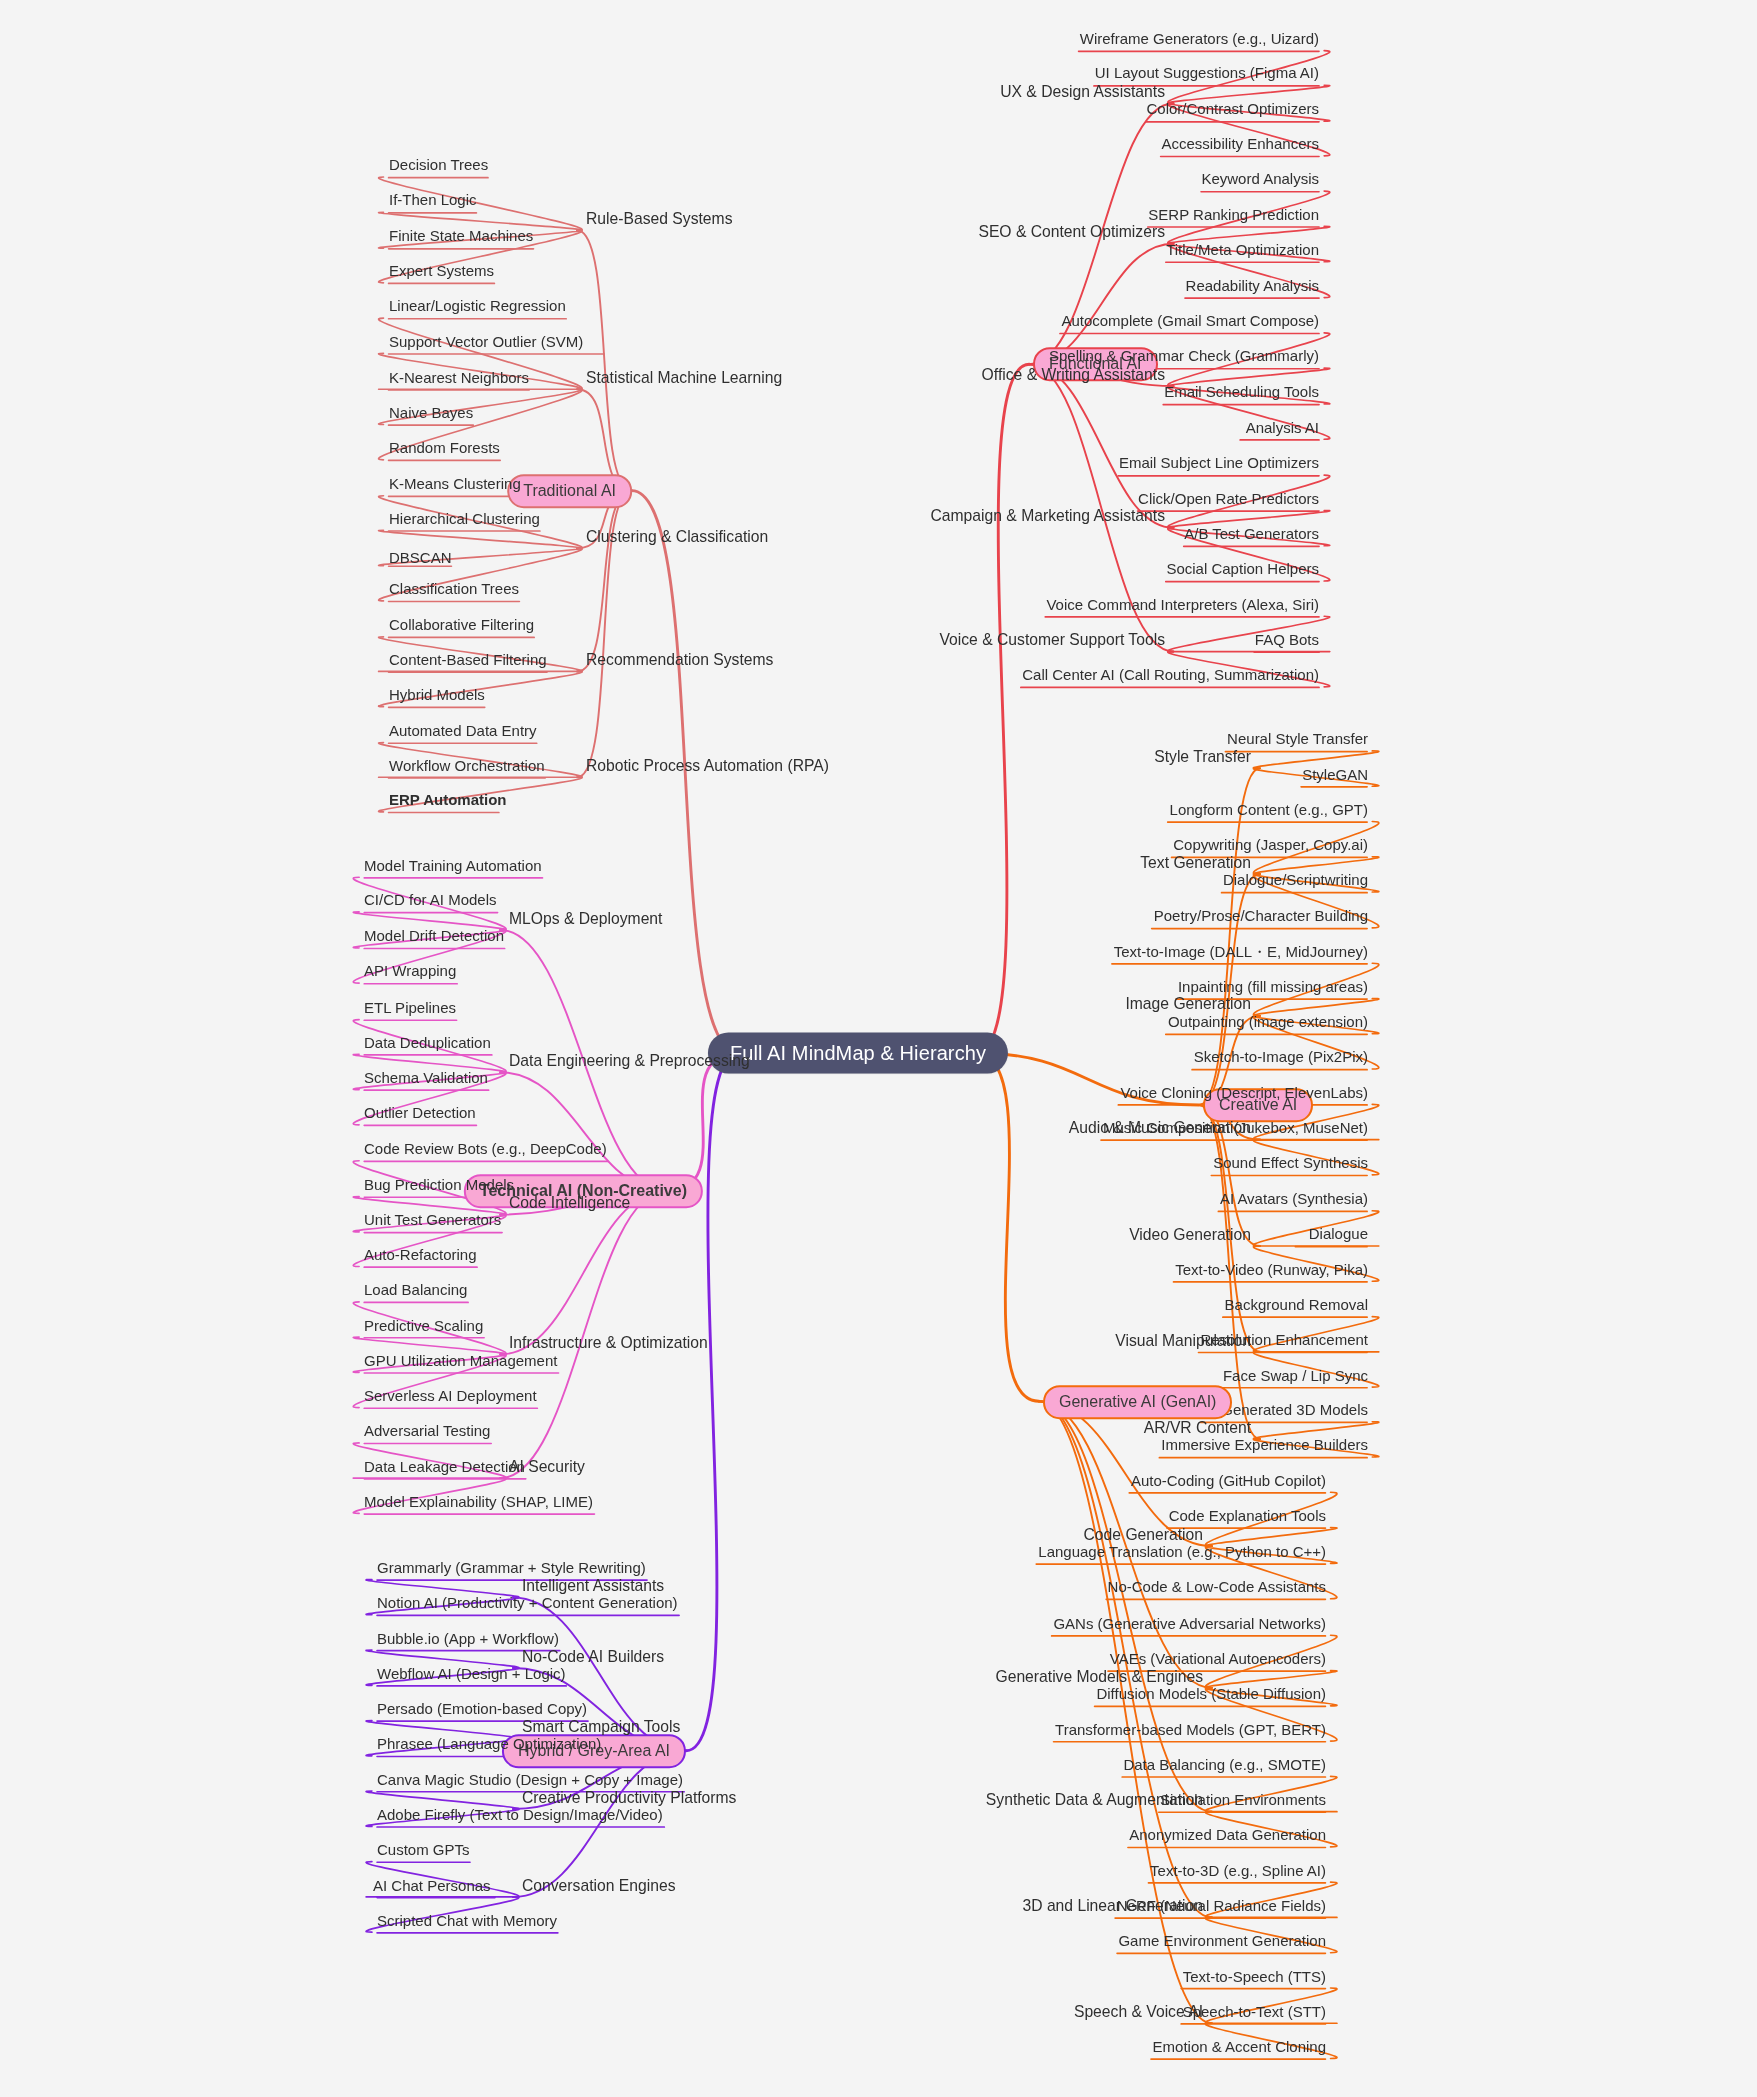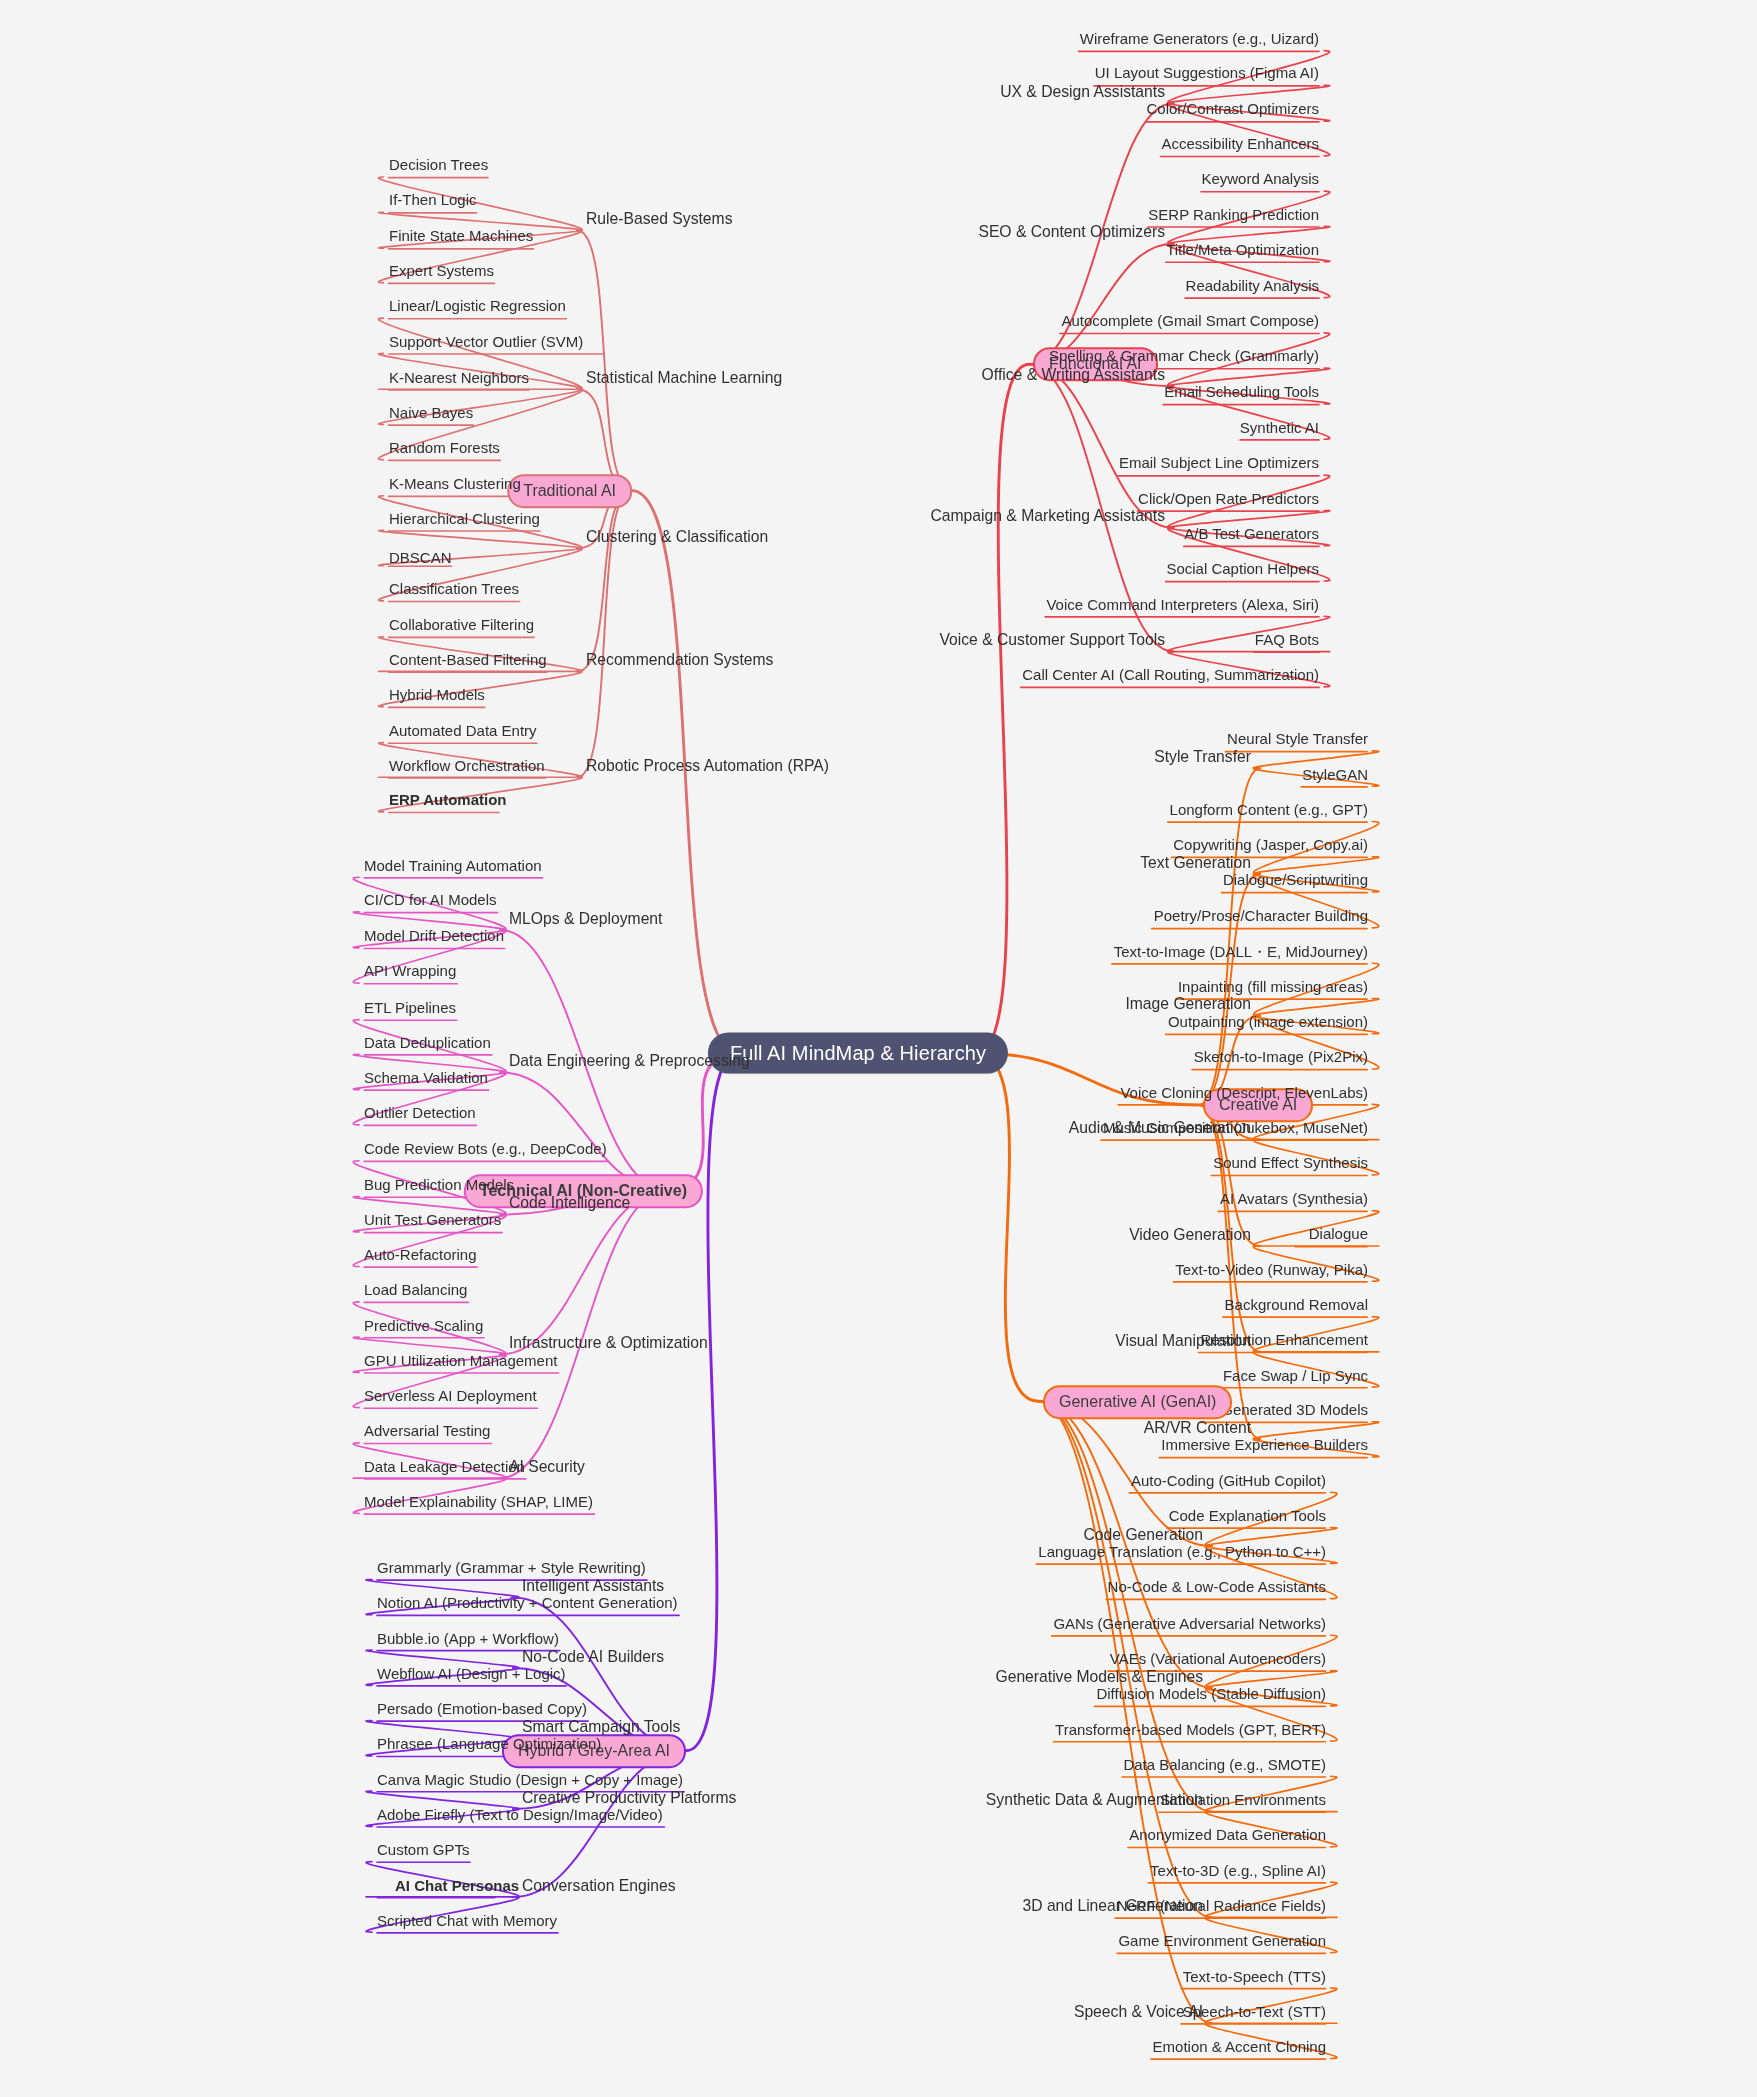--- a/index.html
+++ b/index.html
@@ -340,38 +340,38 @@
       <div class="node leaf-node r" style="left: 377px; top: 1638px;">Bubble.io (App + Workflow)</div>
       <div class="node leaf-node r" style="left: 377px; top: 1673px;">Webflow AI (Design + Logic)</div>
       <div class="node lvl2-node r" style="left: 522px; top: 1727px;">Smart Campaign Tools</div>
       <div class="node leaf-node r" style="left: 377px; top: 1708px;">Persado (Emotion-based Copy)</div>
       <div class="node leaf-node r" style="left: 377px; top: 1743px;">Phrasee (Language Optimization)</div>
       <div class="node lvl2-node r" style="left: 522px; top: 1798px;">Creative Productivity Platforms</div>
       <div class="node leaf-node r" style="left: 377px; top: 1779px;">Canva Magic Studio (Design + Copy + Image)</div>
       <div class="node leaf-node r" style="left: 377px; top: 1814px;">Adobe Firefly (Text to Design/Image/Video)</div>
       <div class="node lvl2-node r" style="left: 522px; top: 1886px;">Conversation Engines</div>
       <div class="node leaf-node r" style="left: 377px; top: 1849px;">Custom GPTs</div>
-      <div class="node leaf-node r" style="left: 395px; top: 1885px; font-weight: bold;">AI Chat Personas</div>
+      <div class="node leaf-node r" style="left: 373px; top: 1885px;">AI Chat Personas</div>
       <div class="node leaf-node r" style="left: 377px; top: 1920px;">Scripted Chat with Memory</div>
       <div class="node lvl1-node l" style="left: 1033px; top: 364px; border-color: rgb(232, 67, 76); transform: translate(0px, -50%);">Functional AI</div>
       <div class="node lvl2-node l" style="left: 1165px; top: 92px;">UX &amp; Design Assistants</div>
       <div class="node leaf-node l" style="left: 1319px; top: 38px;">Wireframe Generators (e.g., Uizard)</div>
       <div class="node leaf-node l" style="left: 1319px; top: 72px;">UI Layout Suggestions (Figma AI)</div>
       <div class="node leaf-node l" style="left: 1319px; top: 108px;">Color/Contrast Optimizers</div>
       <div class="node leaf-node l" style="left: 1319px; top: 143px;">Accessibility Enhancers</div>
       <div class="node lvl2-node l" style="left: 1165px; top: 232px;">SEO &amp; Content Optimizers</div>
       <div class="node leaf-node l" style="left: 1319px; top: 178px;">Keyword Analysis</div>
       <div class="node leaf-node l" style="left: 1319px; top: 214px;">SERP Ranking Prediction</div>
       <div class="node leaf-node l" style="left: 1319px; top: 249px;">Title/Meta Optimization</div>
       <div class="node leaf-node l" style="left: 1319px; top: 285px;">Readability Analysis</div>
       <div class="node lvl2-node l" style="left: 1165px; top: 375px;">Office &amp; Writing Assistants</div>
       <div class="node leaf-node l" style="left: 1319px; top: 320px;">Autocomplete (Gmail Smart Compose)</div>
       <div class="node leaf-node l" style="left: 1319px; top: 355px;">Spelling &amp; Grammar Check (Grammarly)</div>
       <div class="node leaf-node l" style="left: 1319px; top: 391px;">Email Scheduling Tools</div>
-      <div class="node leaf-node l" style="left: 1319px; top: 427px;">Synthetic AI</div>
+      <div class="node leaf-node l" style="left: 1319px; top: 427px;">Analysis AI</div>
       <div class="node lvl2-node l" style="left: 1165px; top: 516px;">Campaign &amp; Marketing Assistants</div>
       <div class="node leaf-node l" style="left: 1319px; top: 462px;">Email Subject Line Optimizers</div>
       <div class="node leaf-node l" style="left: 1319px; top: 498px;">Click/Open Rate Predictors</div>
       <div class="node leaf-node l" style="left: 1319px; top: 533px;">A/B Test Generators</div>
       <div class="node leaf-node l" style="left: 1319px; top: 568px;">Social Caption Helpers</div>
       <div class="node lvl2-node l" style="left: 1165px; top: 640px;">Voice &amp; Customer Support Tools</div>
       <div class="node leaf-node l" style="left: 1319px; top: 604px;">Voice Command Interpreters (Alexa, Siri)</div>
       <div class="node leaf-node l" style="left: 1319px; top: 639px;">FAQ Bots</div>
       <div class="node leaf-node l" style="left: 1319px; top: 674px;">Call Center AI (Call Routing, Summarization)</div>
       <div class="node lvl1-node l" style="left: 1203px; top: 1105px; border-color: rgb(243, 107, 13); transform: translate(0px, -50%);">Creative AI</div>

